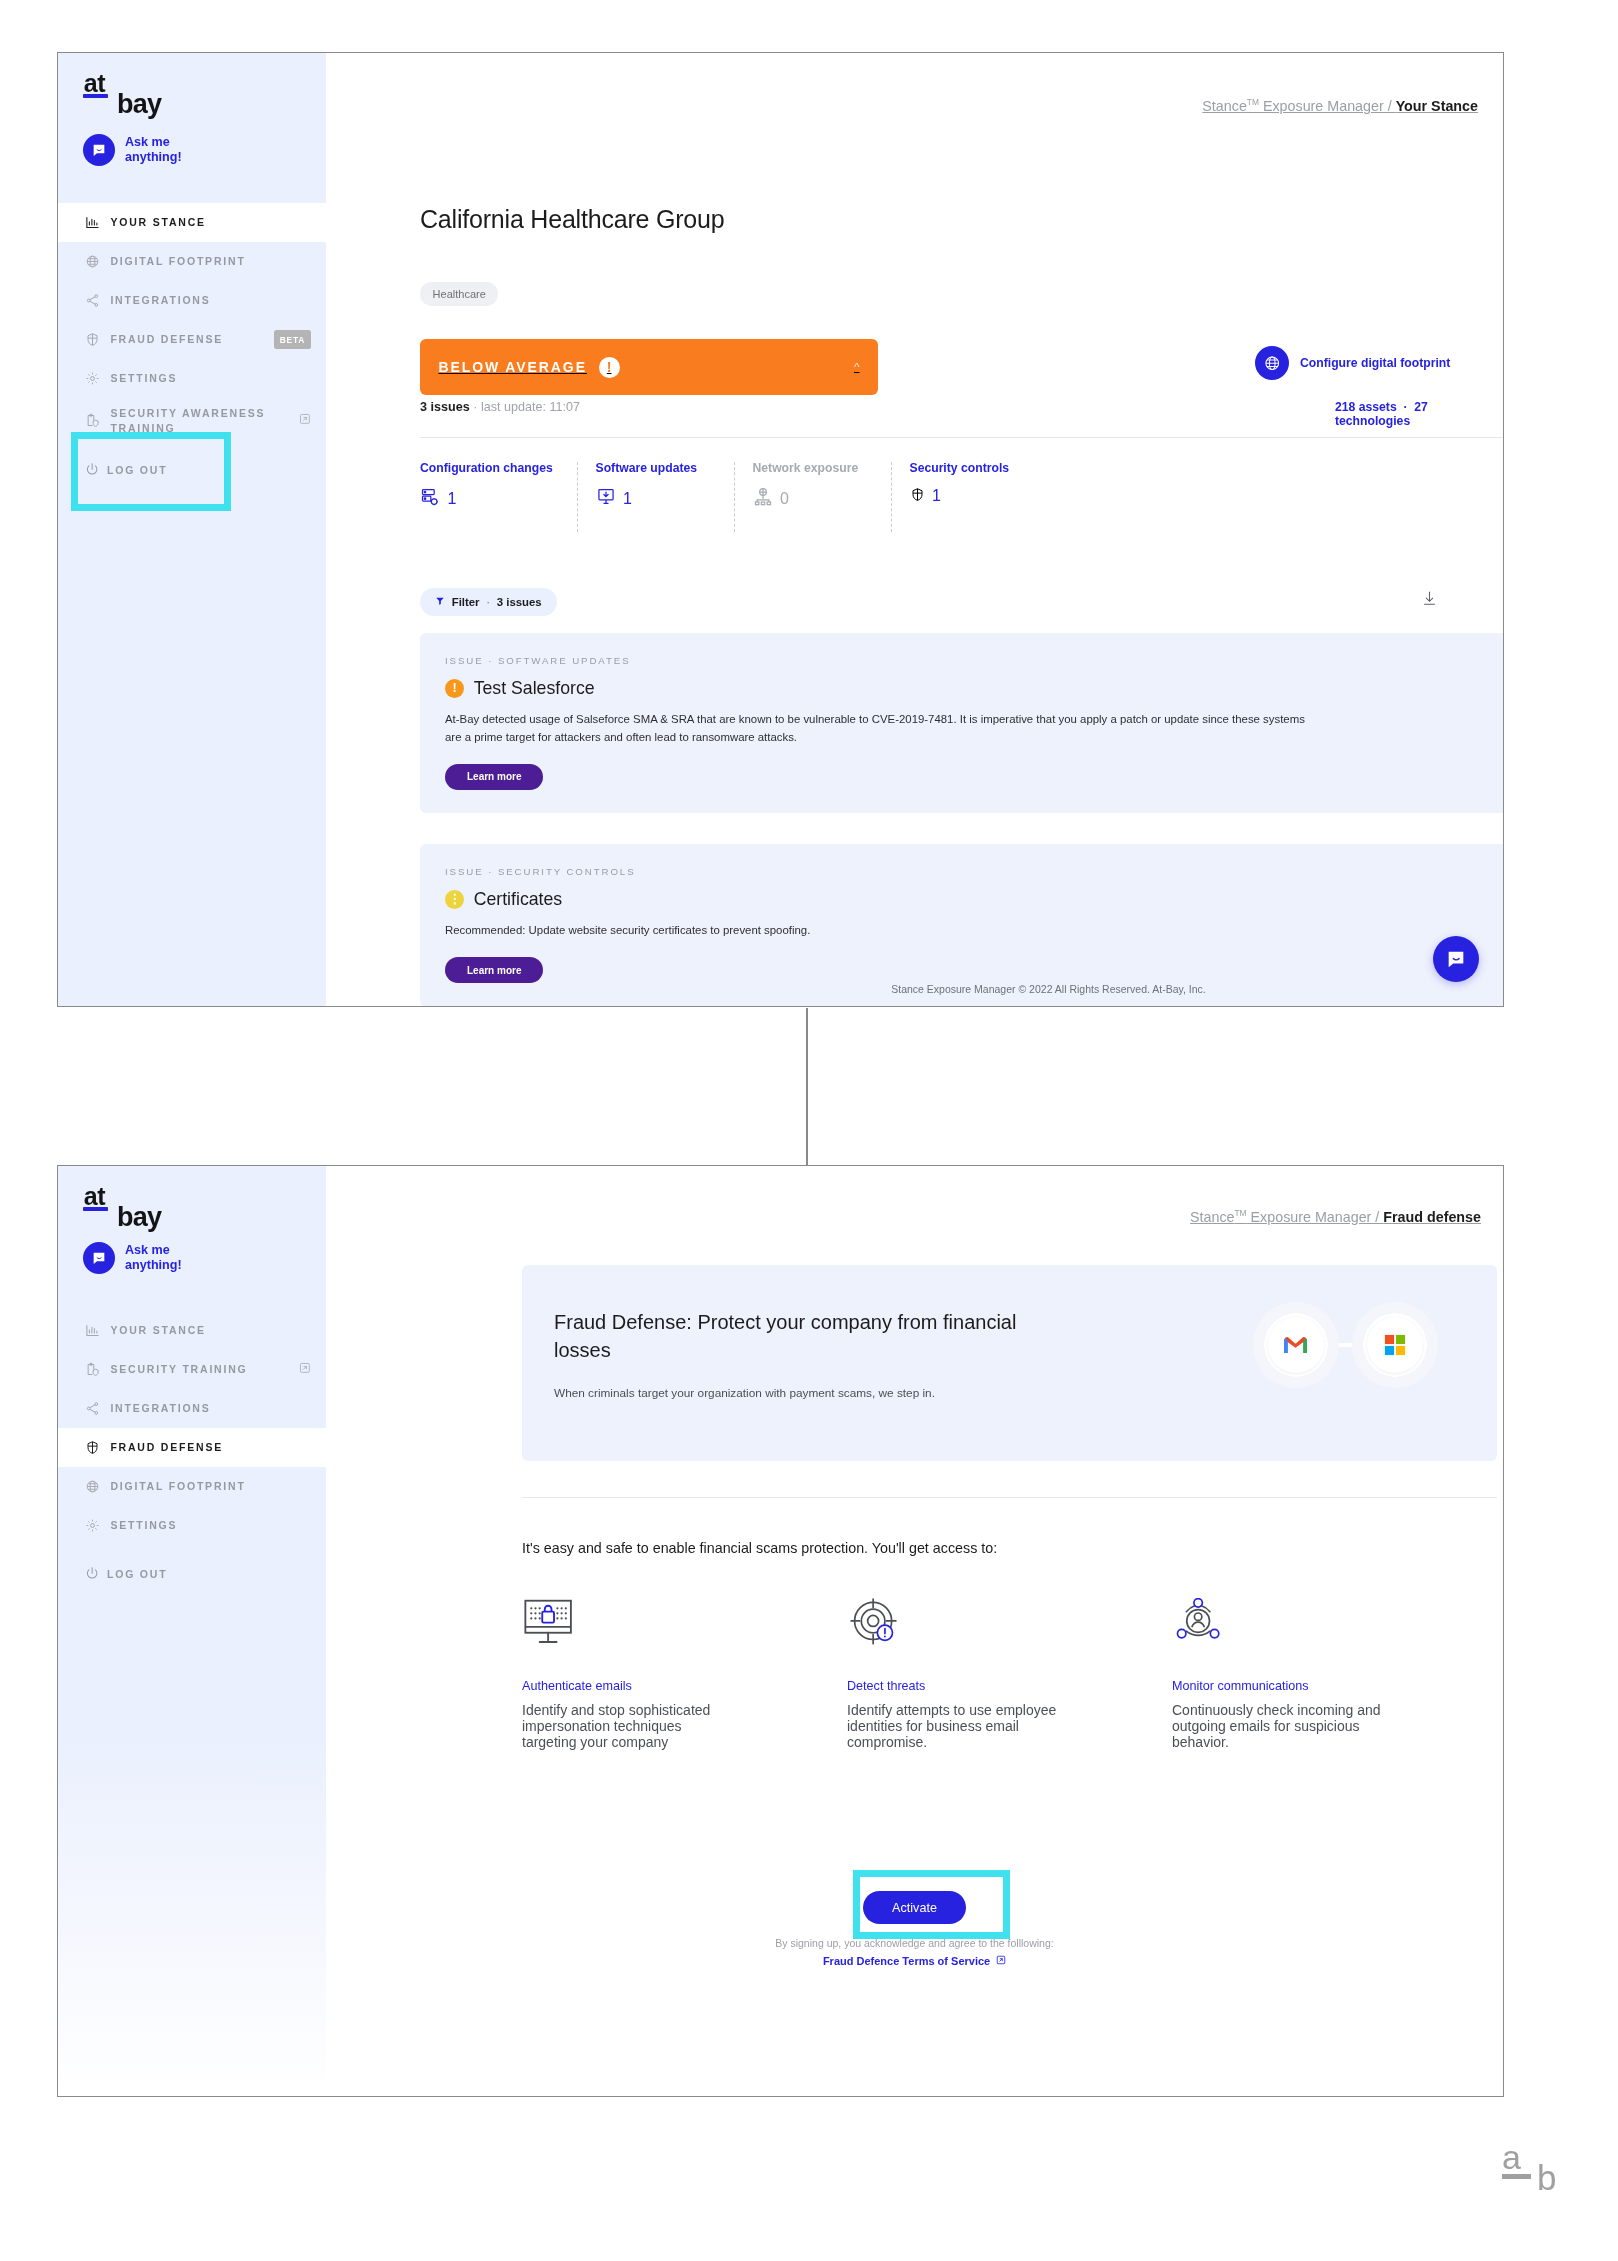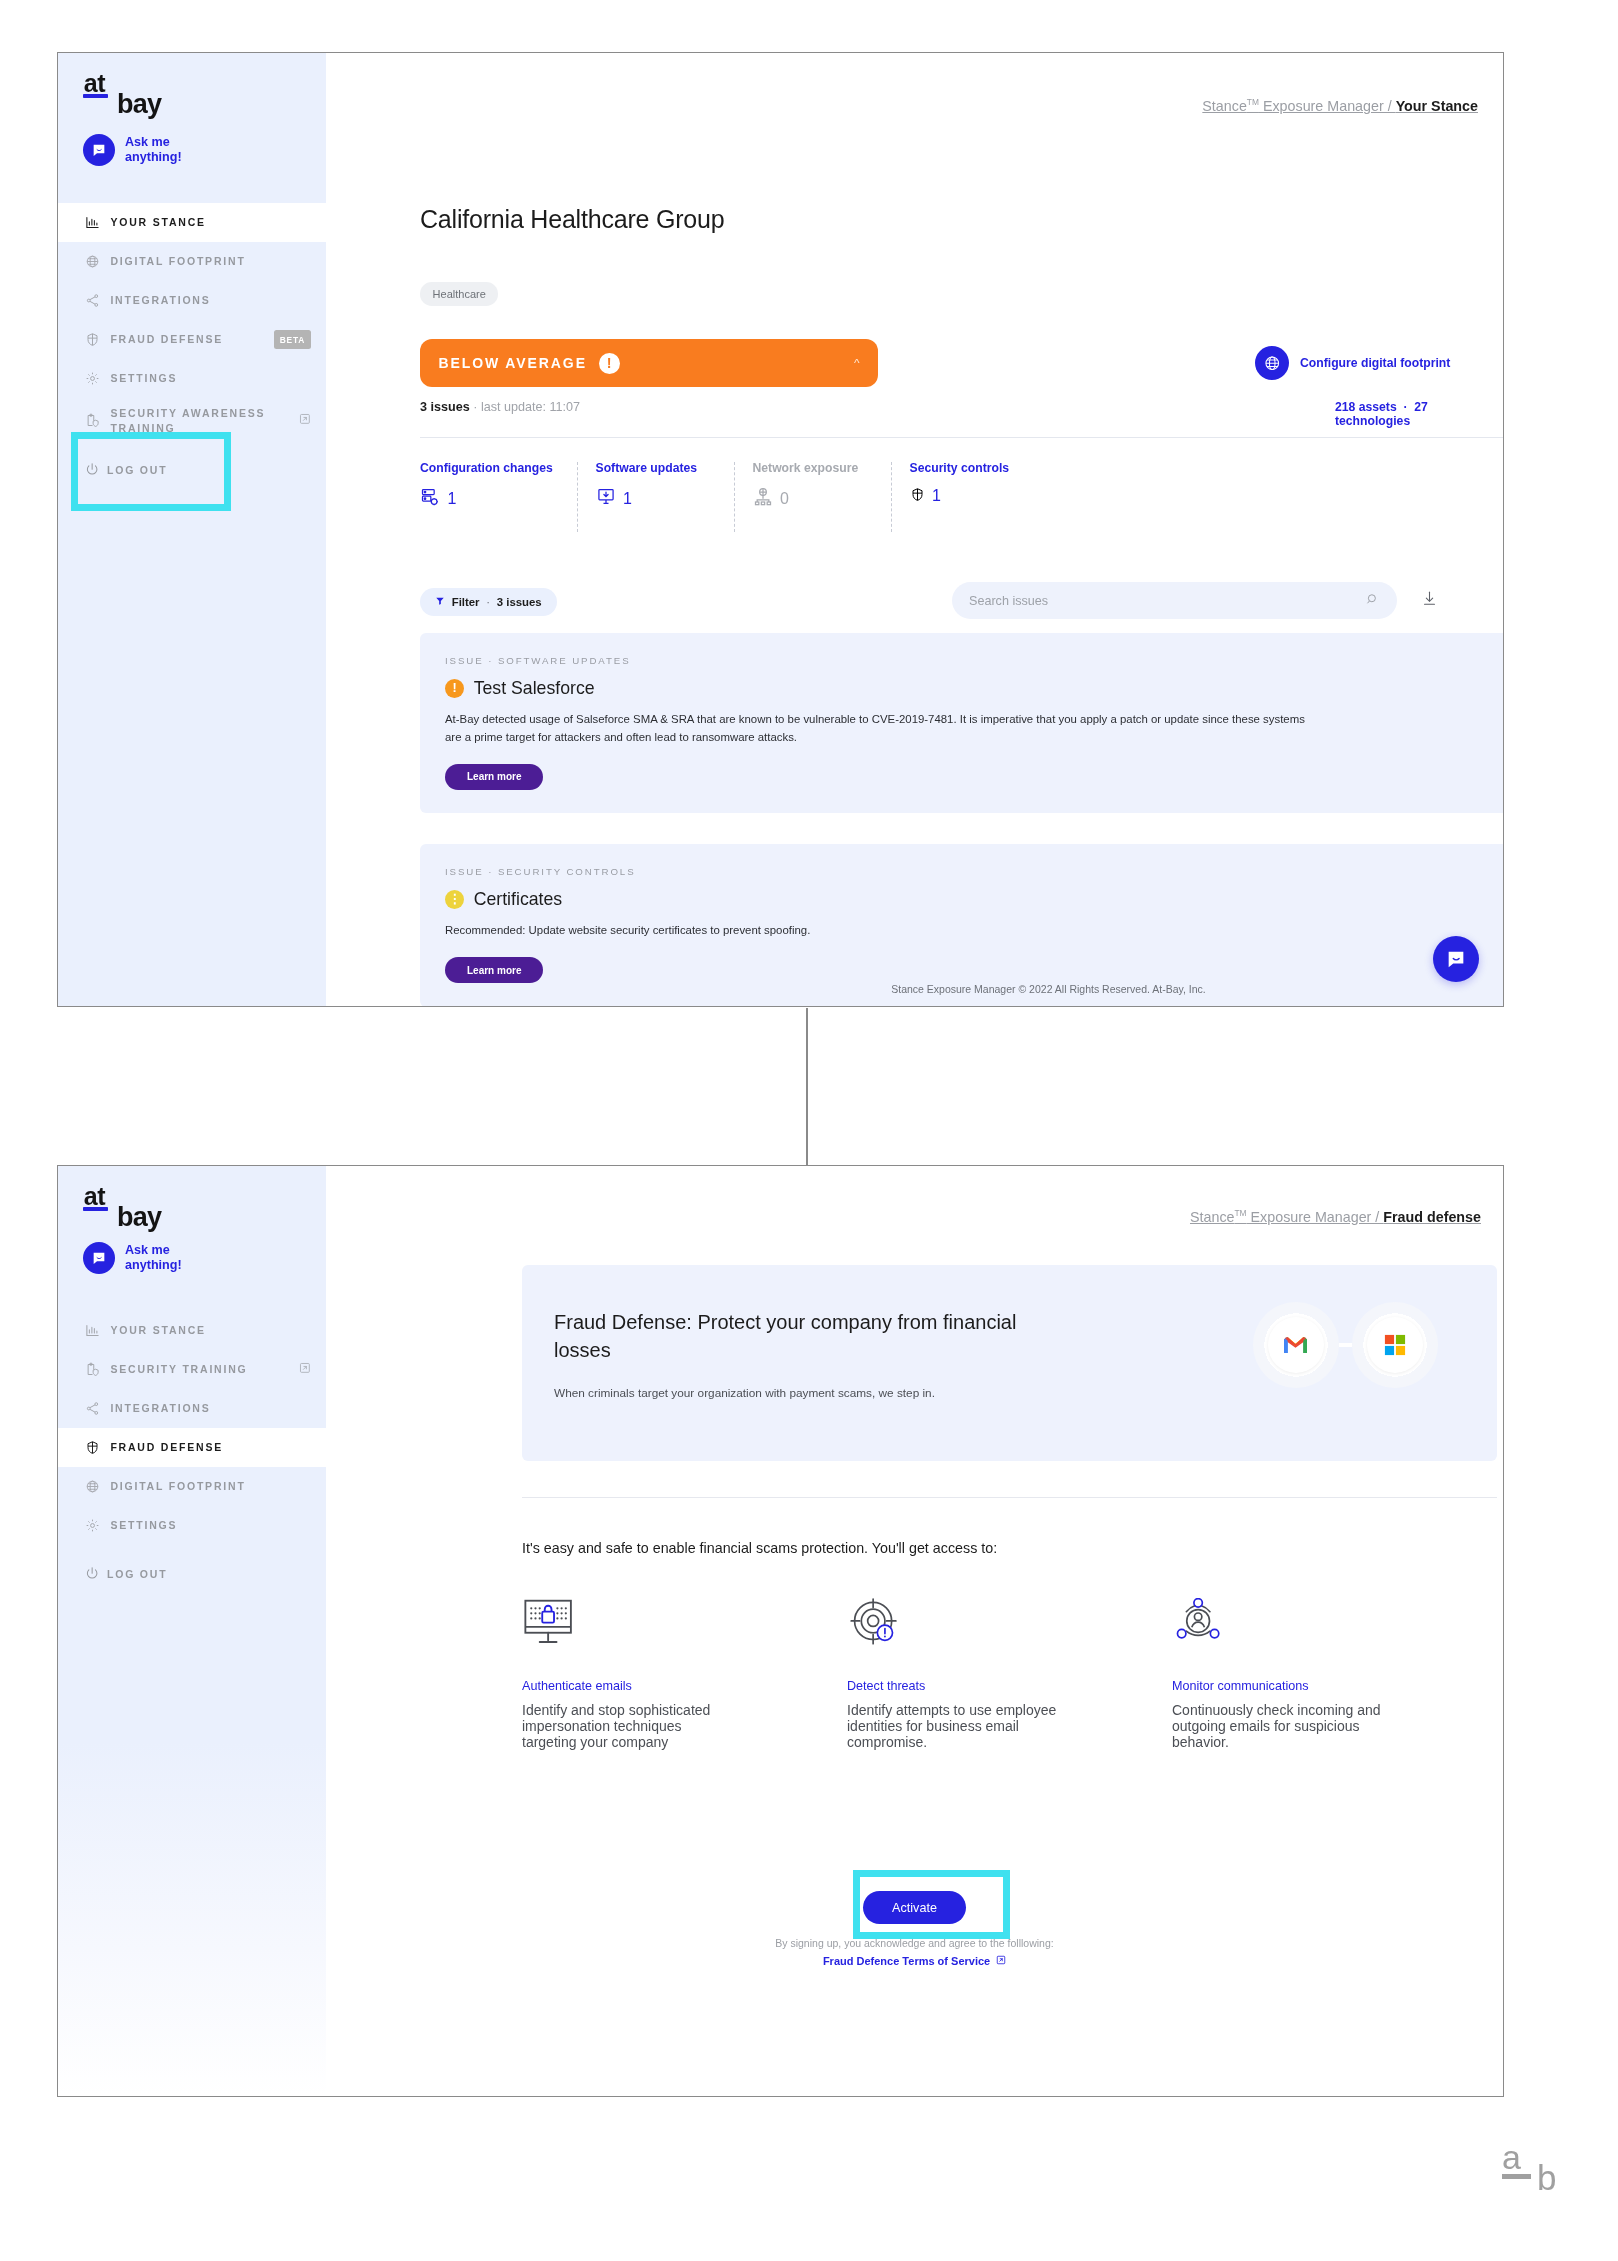--- a/index.html
+++ b/index.html
@@ -103,23 +103,23 @@
   .org-title {
     position: absolute; left: 94px; top: 152px;
     font-size: 25px; color: #1c1c1c; font-weight: 400; letter-spacing: -0.2px;
   }
   .chip {
     position: absolute; left: 94px; top: 229px;
     background: #eef0f3; color: #6e7278; font-size: 11px;
     padding: 5.9px 12.6px; border-radius: 11.8px;
   }
   .score-banner {
-    position: absolute; left: 94px; top: 286px; width: 458px; height: 48px;
-    background: #f97c1f; border-radius: 12px;
-    display: flex; align-items: center; padding: 0 18.5px;
+    position: absolute; left: 94px; top: 286px; width: 458px; height: 56px;
+    background: #f97c1f; border-radius: 6px;
+    display: flex; align-items: center; padding: 0 18.5px; text-decoration: underline;
   }
   .score-banner .slabel {
     color: #ffffff; font-size: 14px; font-weight: 700; letter-spacing: 1.9px;
   }
   .score-banner .sicon {
     margin-left: 11.8px; width: 21px; height: 21px; border-radius: 50%;
     background: #ffffff; color: #f97c1f;
     display: flex; align-items: center; justify-content: center;
     font-weight: 700; font-size: 14.3px; line-height: 1;
   }
@@ -503,29 +503,20 @@
         <span>
           <svg width="10" height="10" viewBox="0 0 24 24" fill="#2622e0">
               <path d="M3 4h18l-7 8v7l-4 2v-9z"></path>
             </svg>
         </span>
         <span class="fl">Filter</span>
         <span class="fsep">·</span>
         <span class="fl">3 issues</span>
       </div>
 
-      <div class="search-box">
-        <input placeholder="Search issues" style="">
-        <span>
-          <svg width="15" height="15" viewBox="0 0 24 24" fill="none" stroke="#9ea2a9" stroke-width="1.6">
-              <circle cx="11" cy="10" r="5.6"></circle>
-              <path d="M7.2 14.2 4 18"></path>
-            </svg>
-        </span>
-      </div>
 
       <span class="dl-btn">
         <svg width="17" height="17" viewBox="0 0 24 24" fill="none" stroke="#5d6068" stroke-width="1.5" stroke-linecap="round">
             <path d="M12 3v12"></path>
             <path d="M7.5 11.5 12 16l4.5-4.5"></path>
             <path d="M5 20h14"></path>
           </svg>
       </span>
 
       <div class="issue-card" id="issue-0" style="top:580px"><div class="issue-kicker">ISSUE · SOFTWARE UPDATES</div><div class="issue-head">

